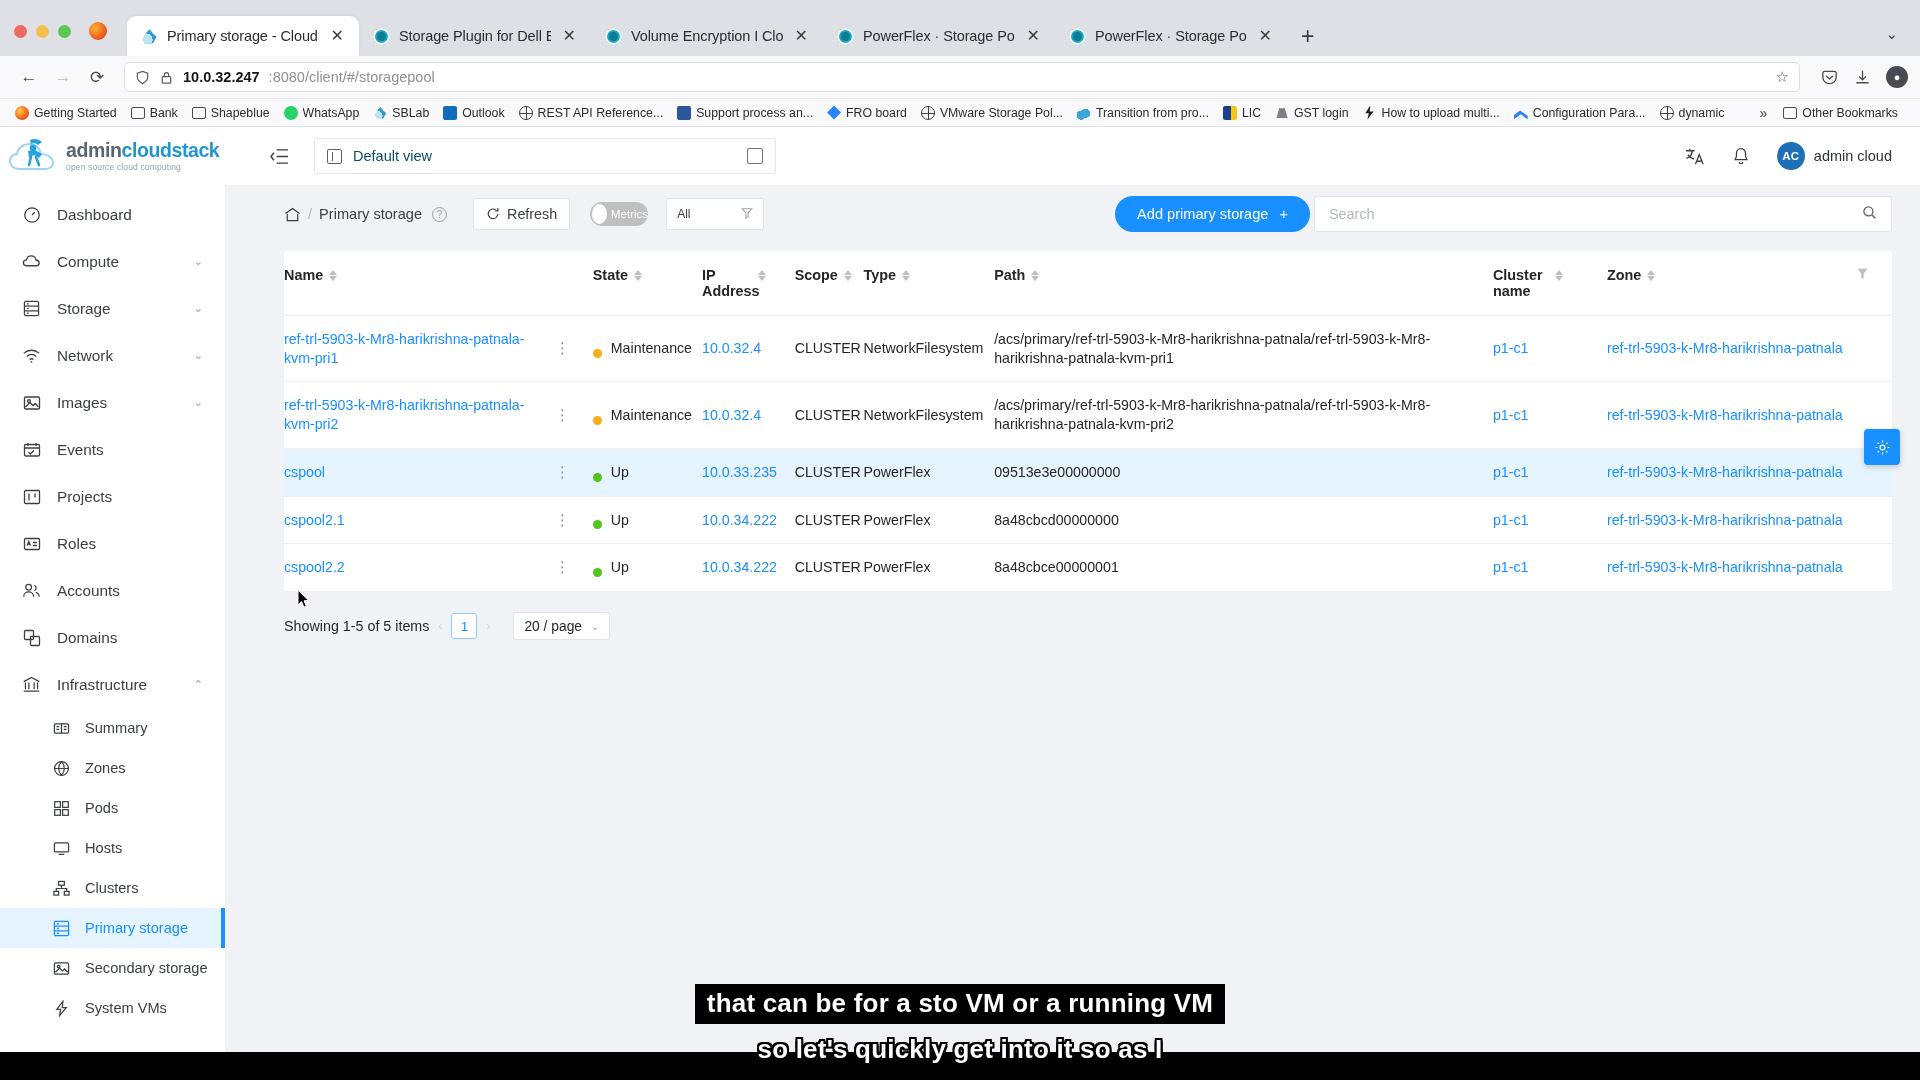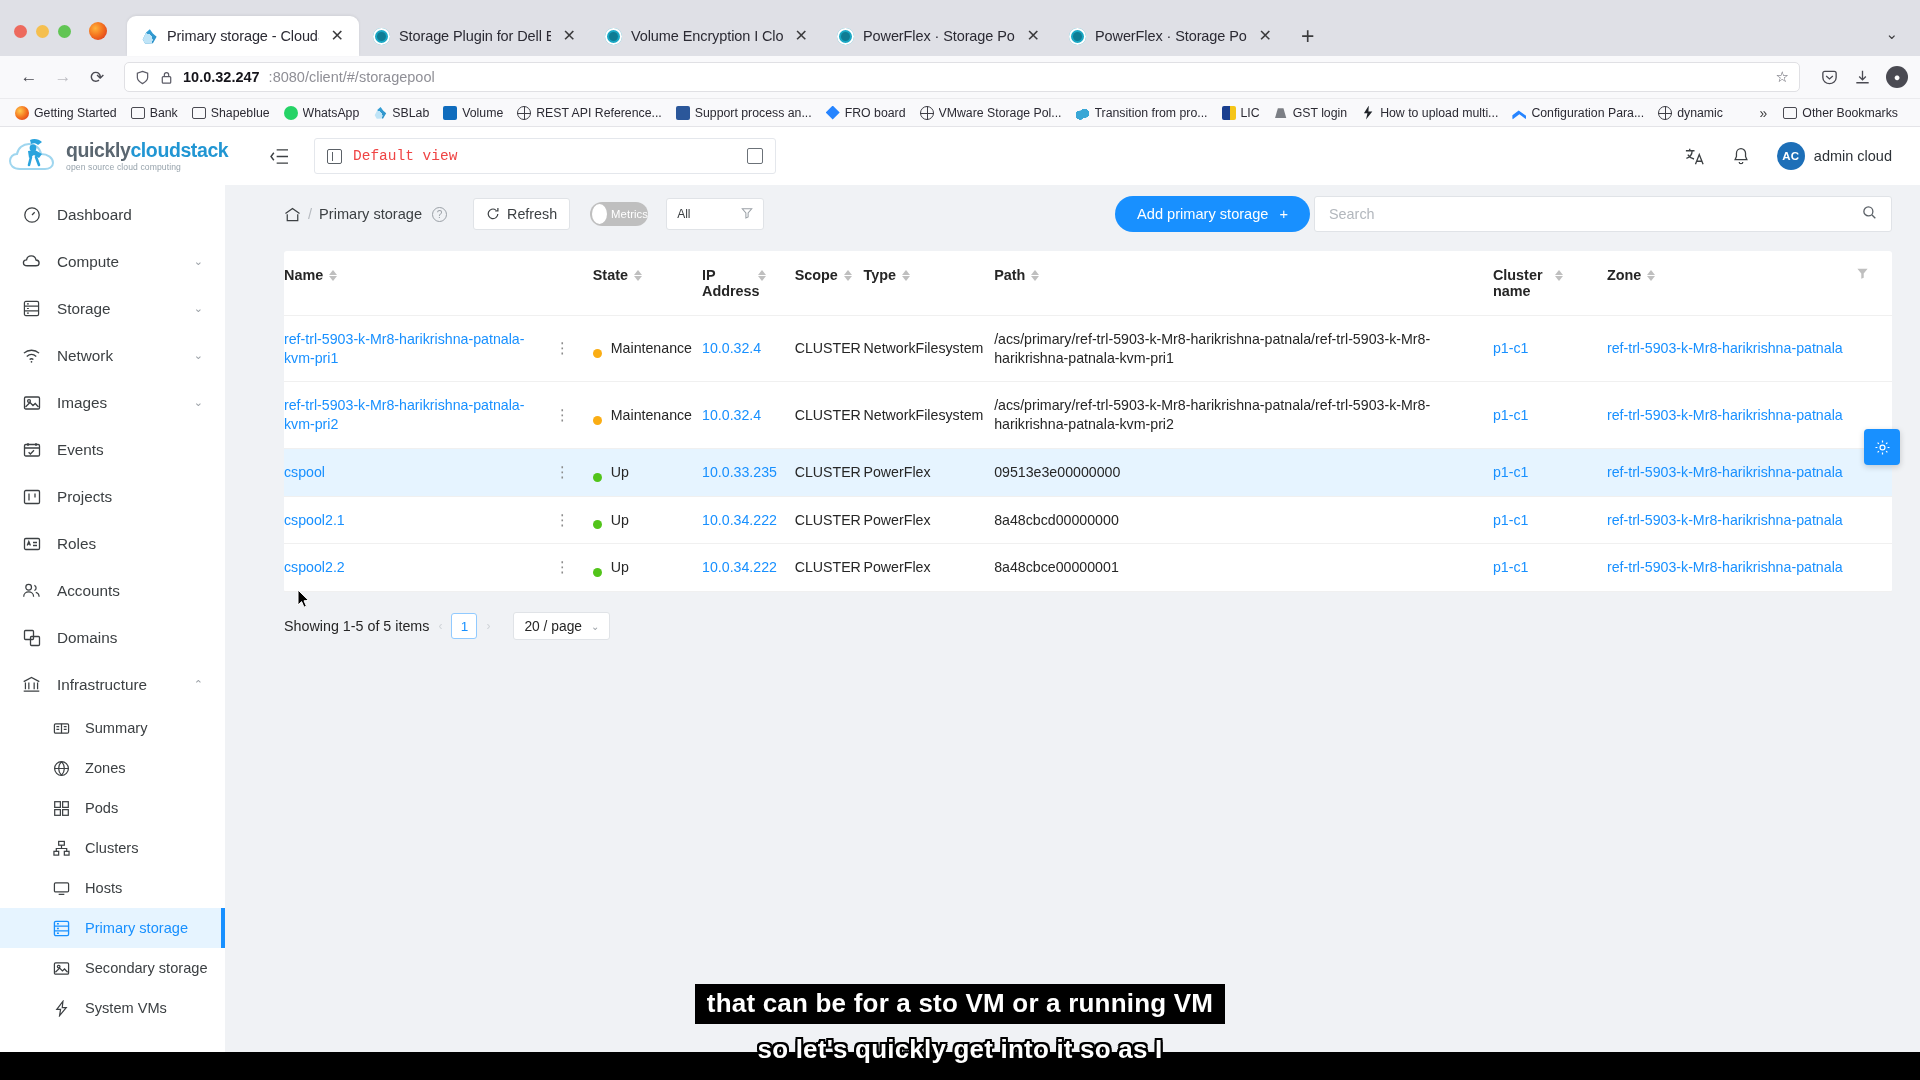--- a/index.html
+++ b/index.html
@@ -117,21 +117,21 @@
   .logo-text .l1 .ap { color: #5a6670; }
   .logo-text .l1 .cs { color: #2196d3; }
   .logo-text .l2 { font-size: 8.6px; color: #97a3ac; letter-spacing: 0.1px; margin-top: 2px; }
 
   .collapse-btn { width: 30px; height: 30px; display:flex; align-items:center; justify-content:center;
     color: #3c4043; margin-left: 8px; }
   .viewselect {
     width: 462px; height: 36px; margin-left: 20px;
     border: 1px solid #e4e7ec; border-radius: 3px; background: #fff;
     display: flex; align-items: center; padding: 0 12px; gap: 11px;
-    font-size: 14.5px; color: #ef4444; font-family: Liberation Mono, monospace;
+    font-size: 14.5px; color: #0c4a6e;
   }
   .viewselect .vs-ico { width: 15px; height: 15px; border: 1.4px solid #5b6167; border-radius: 2px; position: relative; }
   .viewselect .vs-ico::after { content:""; position:absolute; left:4px; top:2px; bottom:2px; width:0; border-left:1.4px solid #5b6167;}
   .viewselect .vs-right { margin-left: auto; width: 16px; height: 16px; border: 1.4px solid #6b7178; border-radius: 2px; }
   .hdr-right { margin-left: auto; display: flex; align-items: center; gap: 26px; padding-right: 28px; }
   .hdr-ico { color: #3c4043; display: flex; align-items: center; }
   .avatar { width: 28px; height: 28px; border-radius: 50%; background: #1d6fb8; color: #fff;
     font-size: 11.5px; font-weight: 600; display: flex; align-items: center; justify-content: center; letter-spacing: .3px;}
   .userlabel { font-size: 14.5px; color: #2d3237; margin-left: 9px; }
 
@@ -327,21 +327,21 @@
     <div class="bm">
         <span class="bm-ico" style="background:#25d366;border-radius:50%"></span>
         <span class="bm-label">WhatsApp</span>
       </div>
     <div class="bm">
         <span class="bm-ico fav-cs"></span>
         <span class="bm-label">SBLab</span>
       </div>
     <div class="bm">
         <span class="bm-ico" style="background:#0f6cbd"></span>
-        <span class="bm-label">Volume</span>
+        <span class="bm-label">Outlook</span>
       </div>
     <div class="bm">
         <span class="bm-globe"></span>
         <span class="bm-label">REST API Reference...</span>
       </div>
     <div class="bm">
         <span class="bm-ico" style="background:#2b579a"></span>
         <span class="bm-label">Support process an...</span>
       </div>
     <div class="bm">
@@ -390,21 +390,21 @@
         <div class="logo-cloud">
           <svg width="54" height="40" viewBox="0 0 54 40">
             <path d="M12 33 C5 33 2 29 2 25 C2 21 5 18 9 18 C10 12 15 8 21 8 C27 8 32 12 33 18 C40 18 45 22 45 27 C45 31 41 33 37 33 Z" fill="none" stroke="#9fd6ef" stroke-width="2"></path>
             <path d="M22 4 C26 2 31 3 34 6 L30 9 C28 7 25 7 23 8 Z" fill="#29a3dd"></path>
             <circle cx="25" cy="12" r="3.4" fill="#29a3dd"></circle>
             <path d="M20 15 L27 14 L34 18 L31 22 L26 19 L21 22 Z" fill="#29a3dd"></path>
             <path d="M23 21 L21 29 M28 21 L31 29" stroke="#29a3dd" stroke-width="2.6" fill="none" stroke-linecap="round"></path>
           </svg>
         </div>
         <div class="logo-text">
-          <div class="l1"><span class="ap">quickly</span><span class="cs">cloudstack</span></div>
+          <div class="l1"><span class="ap">admin</span><span class="cs">cloudstack</span></div>
           <div class="l2">open source cloud computing</div>
         </div>
       </div>
 
       <div class="collapse-btn">
         <svg width="19" height="17" viewBox="0 0 20 18" fill="none" stroke="#3c4043" stroke-width="1.5">
           <path d="M7 2h12M7 9h12M7 16h12"></path>
             <path d="M4 5 1 9l3 4"></path>
         </svg>
       </div>
@@ -582,37 +582,37 @@
               <rect x="1.8" y="10.2" width="6" height="6"></rect>
               <rect x="10.2" y="10.2" width="6" height="6"></rect>
             </svg>
           </span>
         <span>Pods</span>
       </div>
 
       <div class="nav-item sub">
         <span class="nav-ico">
             <svg width="17" height="17" viewBox="0 0 18 18" fill="none" stroke="#3c4043" stroke-width="1.3">
+              <rect x="1.5" y="3" width="15" height="9.5" rx="1.2"></rect>
+              <path d="M6 15.2h6"></path>
+            </svg>
+          </span>
+        <span>Hosts</span>
+      </div>
+
+      <div class="nav-item sub">
+        <span class="nav-ico">
+            <svg width="17" height="17" viewBox="0 0 18 18" fill="none" stroke="#3c4043" stroke-width="1.3">
               <rect x="6" y="1.5" width="6" height="4"></rect>
               <rect x="1" y="12" width="5" height="4"></rect>
               <rect x="12" y="12" width="5" height="4"></rect>
               <path d="M9 5.5v3.5M3.5 12V9h11v3"></path>
             </svg>
           </span>
         <span>Clusters</span>
-      </div>
-
-      <div class="nav-item sub">
-        <span class="nav-ico">
-            <svg width="17" height="17" viewBox="0 0 18 18" fill="none" stroke="#3c4043" stroke-width="1.3">
-              <rect x="1.5" y="3" width="15" height="9.5" rx="1.2"></rect>
-              <path d="M6 15.2h6"></path>
-            </svg>
-          </span>
-        <span>Hosts</span>
       </div>
 
       <div class="nav-item sub active">
         <span class="nav-ico">
             <svg width="17" height="17" viewBox="0 0 18 18" fill="none" stroke="#1890ff" stroke-width="1.4">
               <rect x="1.5" y="1.5" width="15" height="15" rx="1.5"></rect>
               <path d="M1.5 6.5h15M1.5 11.5h15M4.2 4h2M4.2 9h2M4.2 14h2"></path>
             </svg>
           </span>
         <span>Primary storage</span>

